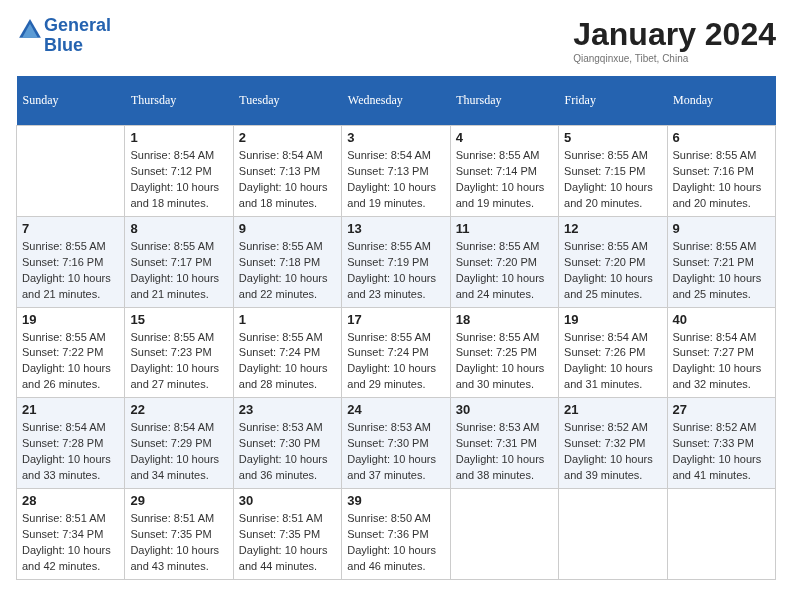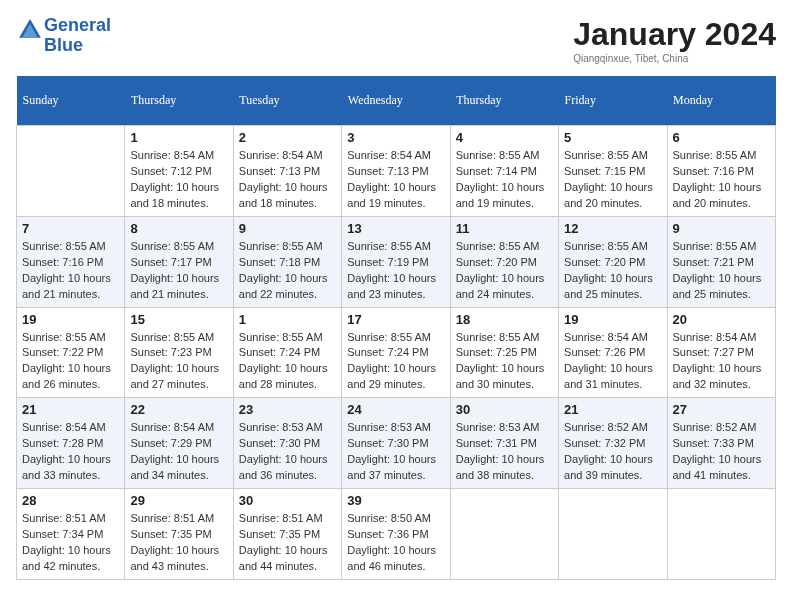--- a/index.html
+++ b/index.html
@@ -198,21 +198,21 @@
         </td>
         <td>
           <span class="day-number">18</span>
           <div class="day-info">Sunrise: 8:55 AM<br>Sunset: 7:25 PM<br>Daylight: 10 hours and 30 minutes.</div>
         </td>
         <td>
           <span class="day-number">19</span>
           <div class="day-info">Sunrise: 8:54 AM<br>Sunset: 7:26 PM<br>Daylight: 10 hours and 31 minutes.</div>
         </td>
         <td>
-          <span class="day-number">20</span>
+          <span class="day-number">40</span>
           <div class="day-info">Sunrise: 8:54 AM<br>Sunset: 7:27 PM<br>Daylight: 10 hours and 32 minutes.</div>
         </td>
       </tr>
       <tr>
         <td>
           <span class="day-number">21</span>
           <div class="day-info">Sunrise: 8:54 AM<br>Sunset: 7:28 PM<br>Daylight: 10 hours and 33 minutes.</div>
         </td>
         <td>
           <span class="day-number">22</span>

